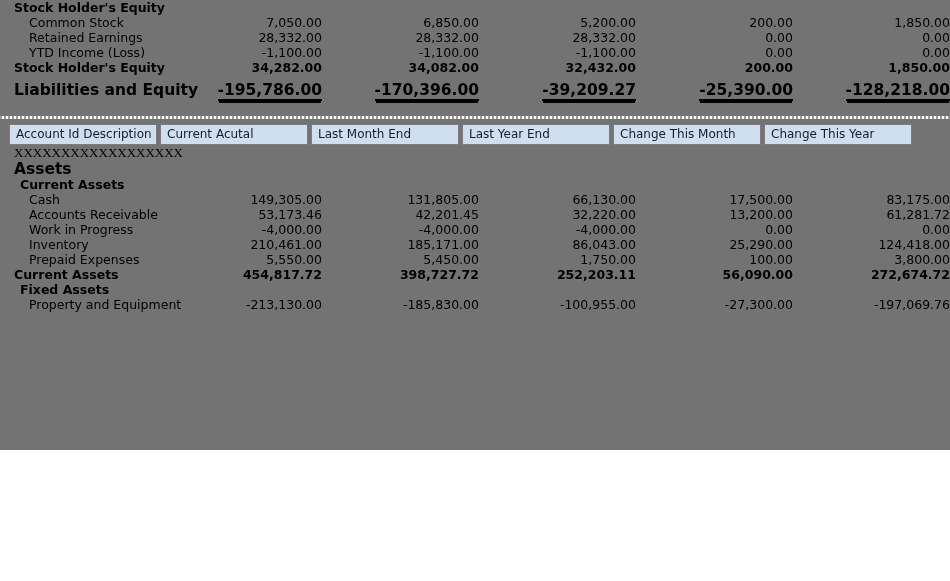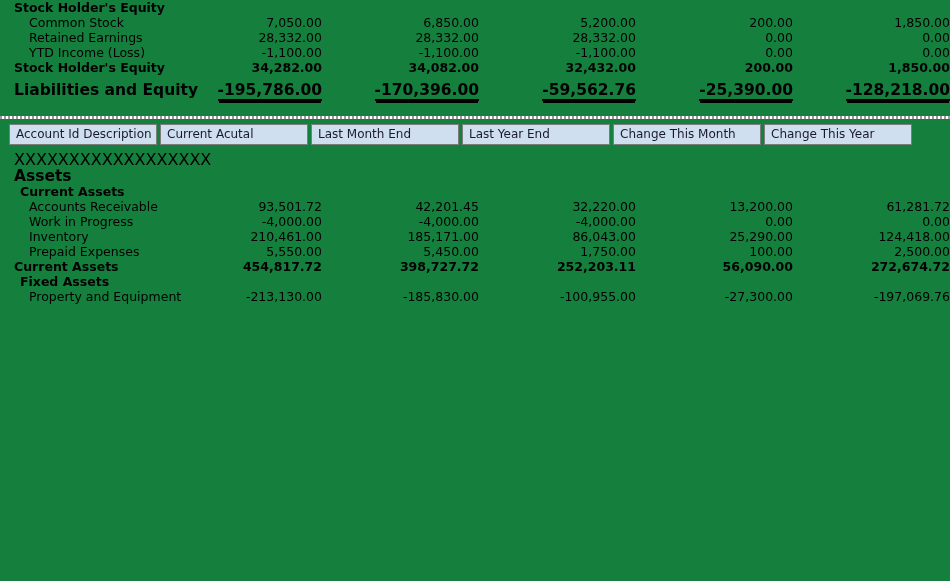--- a/index.html
+++ b/index.html
@@ -6,23 +6,23 @@
   html, body {
     margin: 0;
     padding: 0;
     background: #ffffff;
     font-family: "DejaVu Sans", sans-serif;
     color: #000000;
   }
   #page {
     position: relative;
     width: 950px;
-    height: 581px;
+    height: 450px;
     overflow: hidden;
-    background: #15803d;
+    background: #737373;
   }
 
   
   .report {
     width: 950px;
     border-collapse: collapse;
     table-layout: fixed;
     font-size: 12.5px;
   }
   .report col.c-label { width: 165px; }
@@ -61,24 +61,25 @@
   
   .dbl {
     display: inline-block;
     border-bottom: 2px solid #000;
     padding-bottom: 1px;
     box-shadow: 0 3px 0 -1px #000;
   }
 
   
   .placeholder-row .cell-label {
-    font-size: 16px;
+    font-size: 13px;
     letter-spacing: 0px;
-    padding-top: 7px;
+    padding-top: 0;
     padding-bottom: 2px;
+    font-family: Liberation Serif, serif;
   }
 
   
   .divider {
     position: relative;
     height: 14px;
     width: 950px;
   }
   .divider::before {
     content: "";
@@ -166,21 +167,21 @@
           <td class="cell-num">34,282.00</td>
           <td class="cell-num">34,082.00</td>
           <td class="cell-num">32,432.00</td>
           <td class="cell-num">200.00</td>
           <td class="cell-num">1,850.00</td>
         </tr>
         <tr class="lvl-0 r-total">
           <td class="cell-label">Liabilities and Equity</td>
           <td class="cell-num"><span class="dbl">-195,786.00</span></td>
           <td class="cell-num"><span class="dbl">-170,396.00</span></td>
-          <td class="cell-num"><span class="dbl">-59,562.76</span></td>
+          <td class="cell-num"><span class="dbl">-39,209.27</span></td>
           <td class="cell-num"><span class="dbl">-25,390.00</span></td>
           <td class="cell-num"><span class="dbl">-128,218.00</span></td>
         </tr>
       </tbody>
   </table>
 
   <div class="divider"></div>
 
   <div class="colheader" id="colheader">
       <div class="hcell h-label">Account Id Description</div>
@@ -219,22 +220,30 @@
         </tr>
         <tr class="lvl-1 r-group">
           <td class="cell-label">Current Assets</td>
           <td class="cell-num"></td>
           <td class="cell-num"></td>
           <td class="cell-num"></td>
           <td class="cell-num"></td>
           <td class="cell-num"></td>
         </tr>
         <tr class="lvl-2 r-item">
+          <td class="cell-label">Cash</td>
+          <td class="cell-num">149,305.00</td>
+          <td class="cell-num">131,805.00</td>
+          <td class="cell-num">66,130.00</td>
+          <td class="cell-num">17,500.00</td>
+          <td class="cell-num">83,175.00</td>
+        </tr>
+        <tr class="lvl-2 r-item">
           <td class="cell-label">Accounts Receivable</td>
-          <td class="cell-num">93,501.72</td>
+          <td class="cell-num">53,173.46</td>
           <td class="cell-num">42,201.45</td>
           <td class="cell-num">32,220.00</td>
           <td class="cell-num">13,200.00</td>
           <td class="cell-num">61,281.72</td>
         </tr>
         <tr class="lvl-2 r-item">
           <td class="cell-label">Work in Progress</td>
           <td class="cell-num">-4,000.00</td>
           <td class="cell-num">-4,000.00</td>
           <td class="cell-num">-4,000.00</td>
@@ -248,21 +257,21 @@
           <td class="cell-num">86,043.00</td>
           <td class="cell-num">25,290.00</td>
           <td class="cell-num">124,418.00</td>
         </tr>
         <tr class="lvl-2 r-item">
           <td class="cell-label">Prepaid Expenses</td>
           <td class="cell-num">5,550.00</td>
           <td class="cell-num">5,450.00</td>
           <td class="cell-num">1,750.00</td>
           <td class="cell-num">100.00</td>
-          <td class="cell-num">2,500.00</td>
+          <td class="cell-num">3,800.00</td>
         </tr>
         <tr class="lvl-0 r-group">
           <td class="cell-label">Current Assets</td>
           <td class="cell-num">454,817.72</td>
           <td class="cell-num">398,727.72</td>
           <td class="cell-num">252,203.11</td>
           <td class="cell-num">56,090.00</td>
           <td class="cell-num">272,674.72</td>
         </tr>
         <tr class="lvl-1 r-group">

